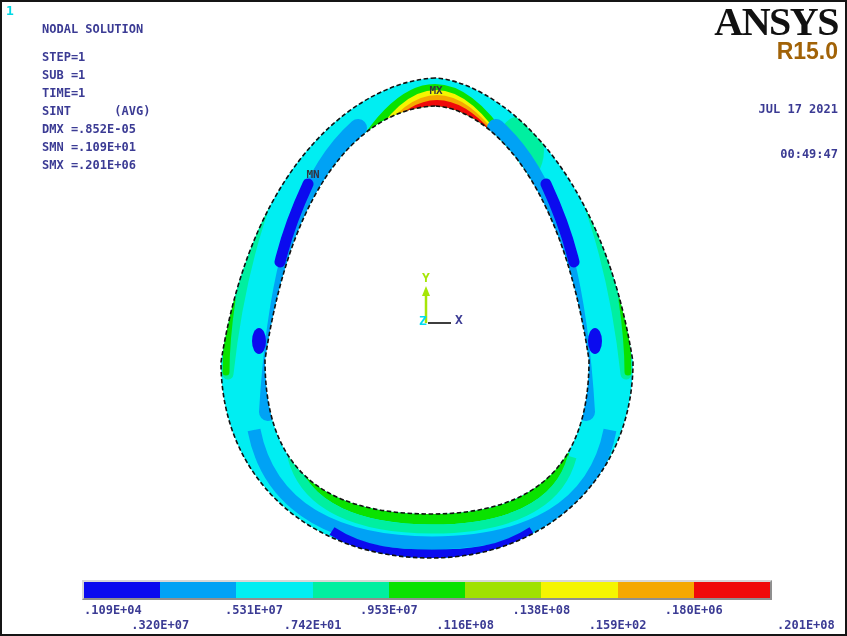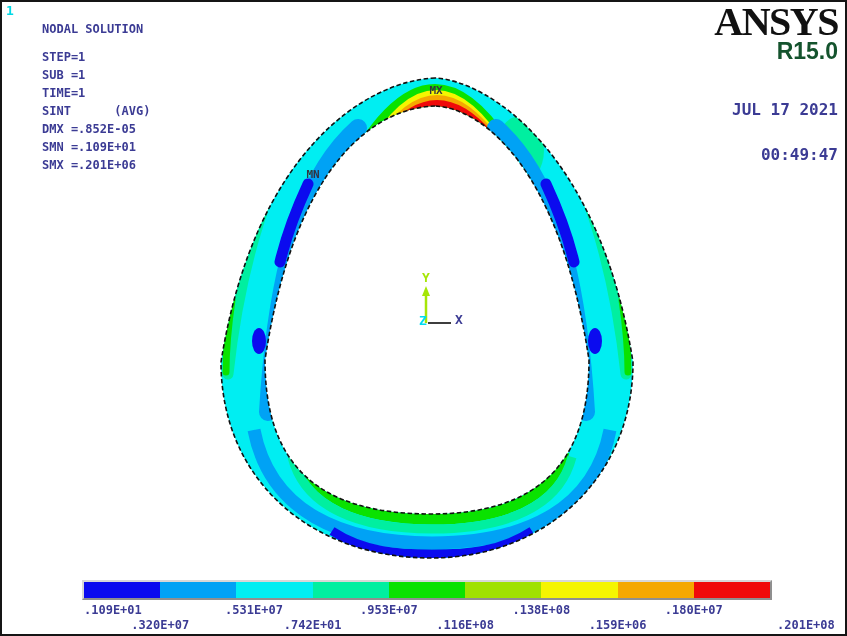--- a/index.html
+++ b/index.html
@@ -5,22 +5,22 @@
   html,body{margin:0;padding:0;background:#fff;}
   .screen{position:relative;width:847px;height:636px;box-sizing:border-box;border:2px solid #151515;
           background:#ffffff;overflow:hidden;font-family:"DejaVu Sans Mono",monospace;}
   .annot{color:#3b3b94;font-weight:bold;font-size:12px;padding-left:30px;}
   .plot-number{position:absolute;left:4px;top:1px;color:#00d9e6;font-size:13px;font-weight:bold;}
   .sol-title{position:absolute;left:10px;top:20px;white-space:pre;}
   .sol-info{position:absolute;left:10px;top:46px;white-space:pre;line-height:18px;}
   .brand{position:absolute;right:7px;top:2px;text-align:right;}
   .brand .logo{font-family:Liberation Serif, serif;font-weight:bold;font-size:40px;line-height:36px;
                letter-spacing:-1.5px;color:#111;}
-  .brand .version{font-family:"Liberation Sans",sans-serif;font-weight:bold;font-size:23px;line-height:23px;color:#14532d;}
-  .brand .datetime{margin-top:9px;font-size:16px;font-weight:bold;color:#3b3b94;line-height:15px;white-space:pre;}
+  .brand .version{font-family:"Liberation Sans",sans-serif;font-weight:bold;font-size:23px;line-height:23px;color:#a16207;}
+  .brand .datetime{margin-top:9px;font-size:12px;font-weight:bold;color:#3b3b94;line-height:15px;white-space:pre;}
   .plot-svg{position:absolute;left:0;top:0;}
   .legend-bar{position:absolute;left:80px;top:578px;width:690px;height:20px;display:flex;box-sizing:border-box;
               border:2px solid;border-color:#d7d7d7 #8f8f8f #8f8f8f #d7d7d7;background:#e8e8e8;}
   .legend-cell{flex:1;height:100%;}
   .legend-labels{position:absolute;left:0;top:0;width:100%;height:100%;pointer-events:none;}
   .legend-label{position:absolute;white-space:nowrap;}
 </style>
 </head>
 <body>
 
@@ -103,25 +103,25 @@
       <div class="legend-cell" style="background: rgb(0, 162, 245);"></div>
       <div class="legend-cell" style="background: rgb(0, 238, 242);"></div>
       <div class="legend-cell" style="background: rgb(0, 239, 160);"></div>
       <div class="legend-cell" style="background: rgb(10, 226, 0);"></div>
       <div class="legend-cell" style="background: rgb(160, 225, 0);"></div>
       <div class="legend-cell" style="background: rgb(245, 245, 0);"></div>
       <div class="legend-cell" style="background: rgb(245, 168, 0);"></div>
       <div class="legend-cell" style="background: rgb(240, 10, 10);"></div>
     </div>
   <div class="legend-labels annot">
-      <span class="legend-label" style="left: 82px; top: 601px;">.109E+01</span>
+      <span class="legend-label" style="left: 82px; top: 601px;">.109E+04</span>
       <span class="legend-label" style="left: 158.222px; transform: translateX(-50%); top: 616px;">.320E+07</span>
       <span class="legend-label" style="left: 252px; transform: translateX(-50%); top: 601px;">.531E+07</span>
       <span class="legend-label" style="left: 310.667px; transform: translateX(-50%); top: 616px;">.742E+01</span>
       <span class="legend-label" style="left: 386.889px; transform: translateX(-50%); top: 601px;">.953E+07</span>
       <span class="legend-label" style="left: 463.111px; transform: translateX(-50%); top: 616px;">.116E+08</span>
       <span class="legend-label" style="left: 539.333px; transform: translateX(-50%); top: 601px;">.138E+08</span>
-      <span class="legend-label" style="left: 615.556px; transform: translateX(-50%); top: 616px;">.159E+06</span>
-      <span class="legend-label" style="left: 691.778px; transform: translateX(-50%); top: 601px;">.180E+07</span>
+      <span class="legend-label" style="left: 615.556px; transform: translateX(-50%); top: 616px;">.159E+02</span>
+      <span class="legend-label" style="left: 691.778px; transform: translateX(-50%); top: 601px;">.180E+06</span>
       <span class="legend-label" style="left: 775px; top: 616px;">.201E+08</span>
     </div>
 
 </div>
 
 </body></html>

